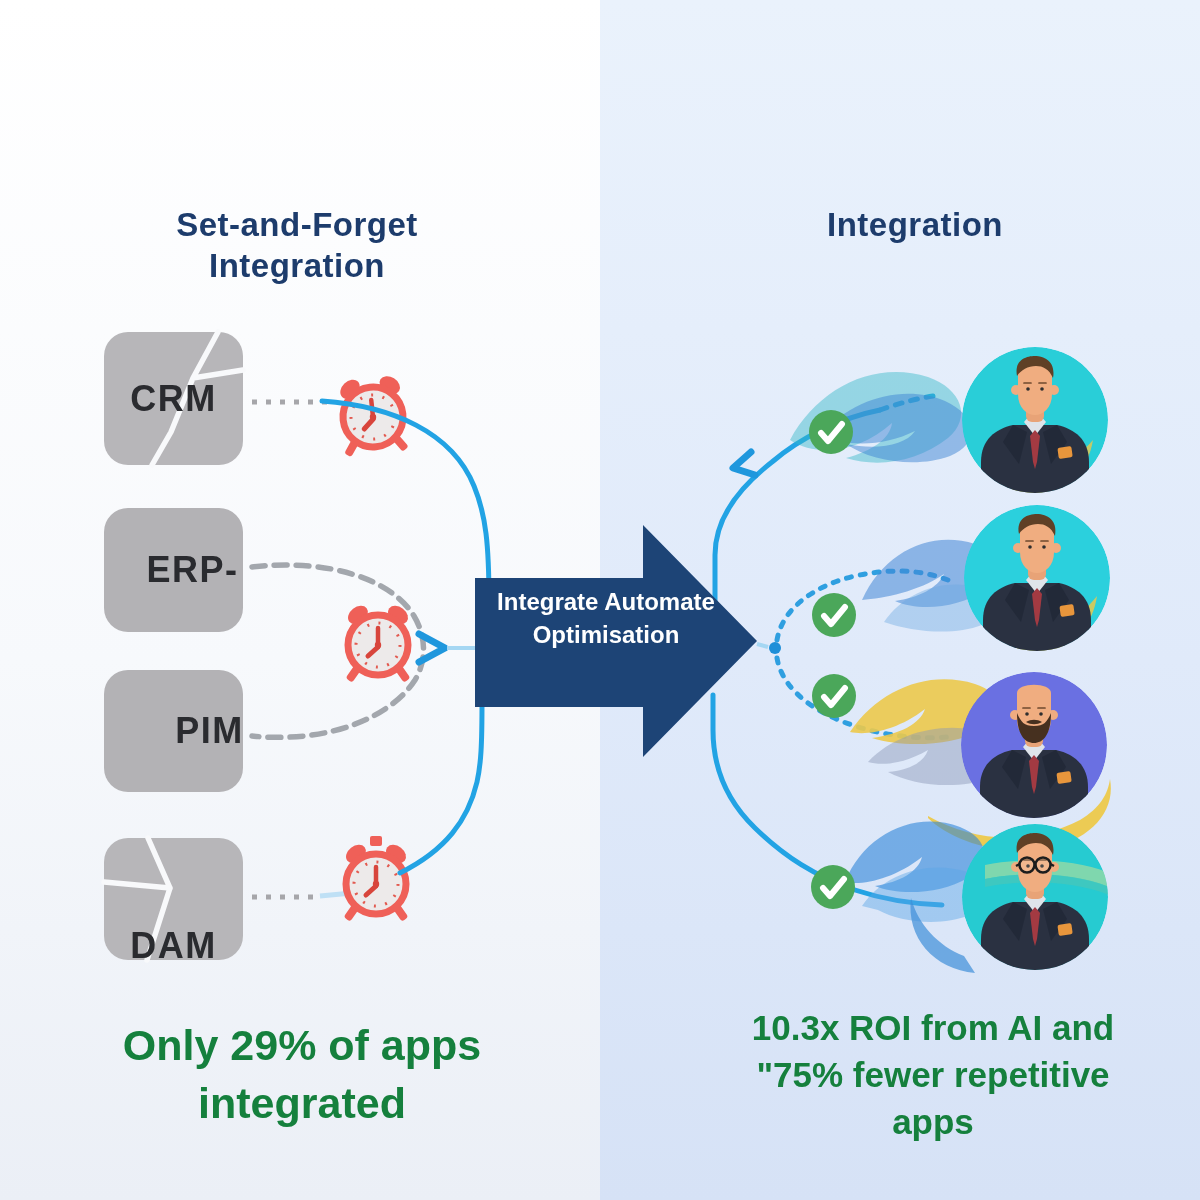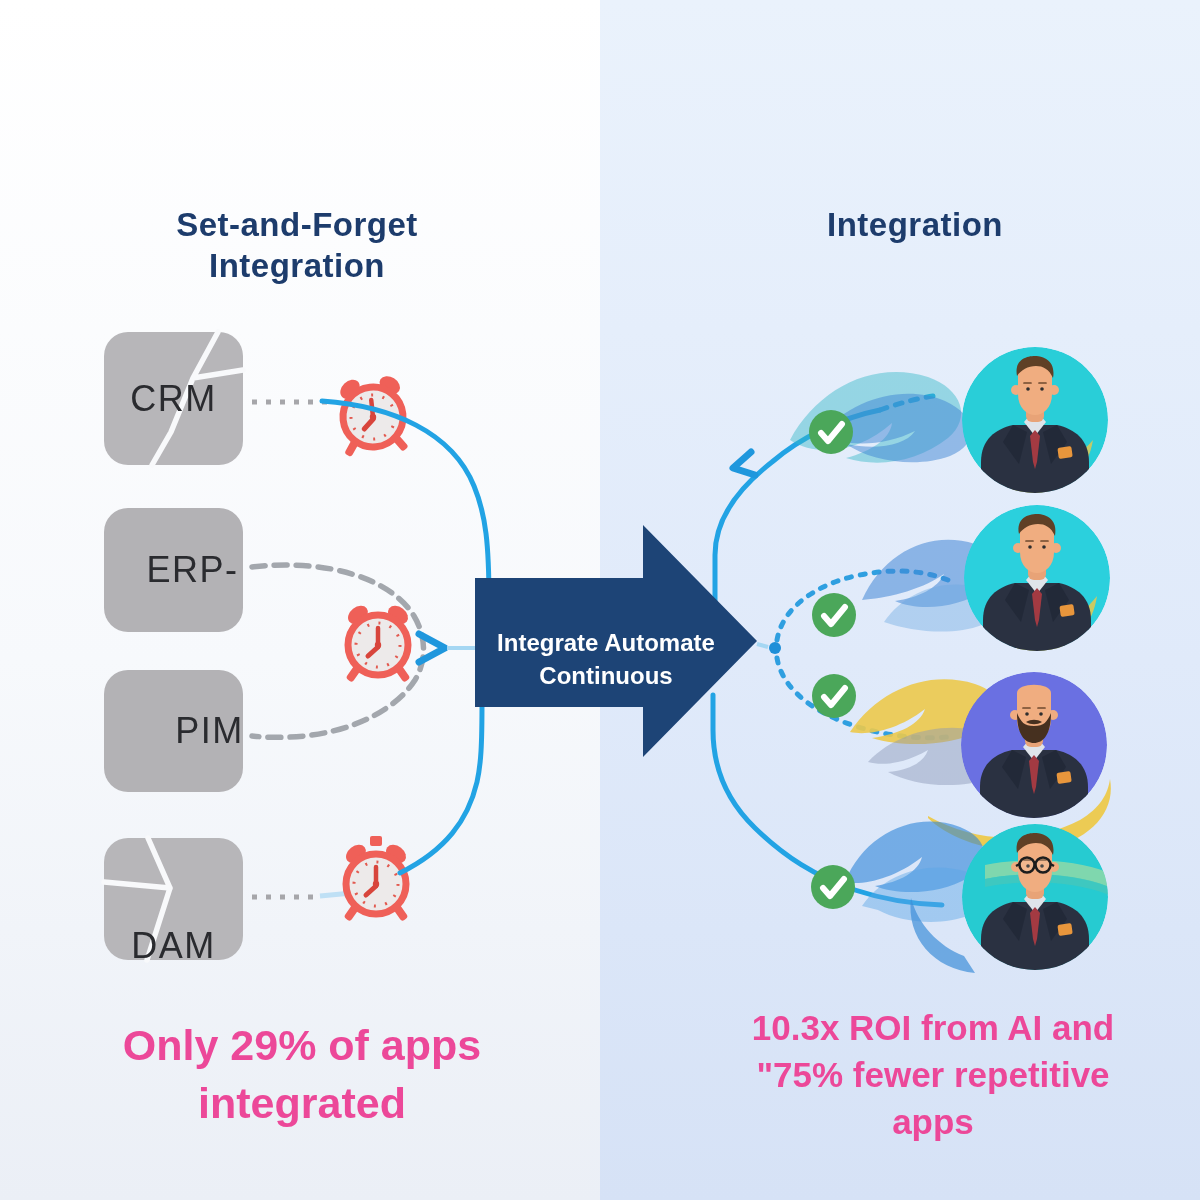--- a/index.html
+++ b/index.html
@@ -8,27 +8,27 @@
   .bg-left{position:absolute;left:0;top:0;width:600px;height:1200px;
            background:linear-gradient(180deg,#ffffff 0%,#f7f9fc 55%,#ebeff6 100%);}
   .bg-right{position:absolute;left:600px;top:0;width:600px;height:1200px;
             background:linear-gradient(180deg,#eaf2fc 0%,#e0eafa 55%,#d6e2f6 100%);}
   svg.layer{position:absolute;left:0;top:0;}
   .txt{position:absolute;text-align:center;}
   .panel-title{font-size:33px;line-height:41px;font-weight:800;color:#1d3c6c;letter-spacing:.5px;}
   #left-title{left:97px;top:204px;width:400px;}
   #right-title{left:715px;top:204px;width:400px;}
   .box-label{position:absolute;left:104px;width:139px;display:flex;align-items:center;justify-content:center;
-             font-size:36px;font-weight:400;color:#2a2b2f;letter-spacing:1.5px;}
+             font-size:36px;font-weight:700;color:#2a2b2f;letter-spacing:1.5px;}
   #lbl-crm{top:332px;height:133px;}
   #lbl-erp{top:508px;height:124px;padding-left:19px;}
   #lbl-pim{top:670px;height:122px;margin-left:36px;}
   #lbl-dam{top:885px;height:122px;}
-  #arrow-label{left:473px;top:626px;width:266px;font-size:24px;line-height:33px;font-weight:700;color:#ffffff;}
-  .stat{font-weight:800;color:#ec4899;}
+  #arrow-label{left:473px;top:585px;width:266px;font-size:24px;line-height:33px;font-weight:700;color:#ffffff;}
+  .stat{font-weight:800;color:#15803d;}
   #left-stat{left:52px;top:1016px;width:500px;font-size:43px;line-height:58px;}
   #right-stat{left:683px;top:1004px;width:500px;font-size:35px;line-height:47px;}
 </style>
 </head>
 <body>
 
 <div class="bg-left"></div>
 <div class="bg-right"></div>
 
 <svg class="layer" width="1200" height="1200" viewBox="0 0 1200 1200">
@@ -188,21 +188,21 @@
   <div>Integration</div>
 </div>
 
 <div id="lbl-crm" class="box-label">CRM</div>
 <div id="lbl-erp" class="box-label">ERP-</div>
 <div id="lbl-pim" class="box-label">PIM</div>
 <div id="lbl-dam" class="box-label">DAM</div>
 
 <div id="arrow-label" class="txt">
   <div>Integrate Automate</div>
-  <div>Continuous</div>
+  <div>Optimisation</div>
 </div>
 
 <div id="left-stat" class="txt stat">
   <div>Only 29% of apps</div>
   <div>integrated</div>
 </div>
 <div id="right-stat" class="txt stat">
   <div>10.3x ROI from AI and</div>
   <div>"75% fewer repetitive</div>
   <div>apps</div>

